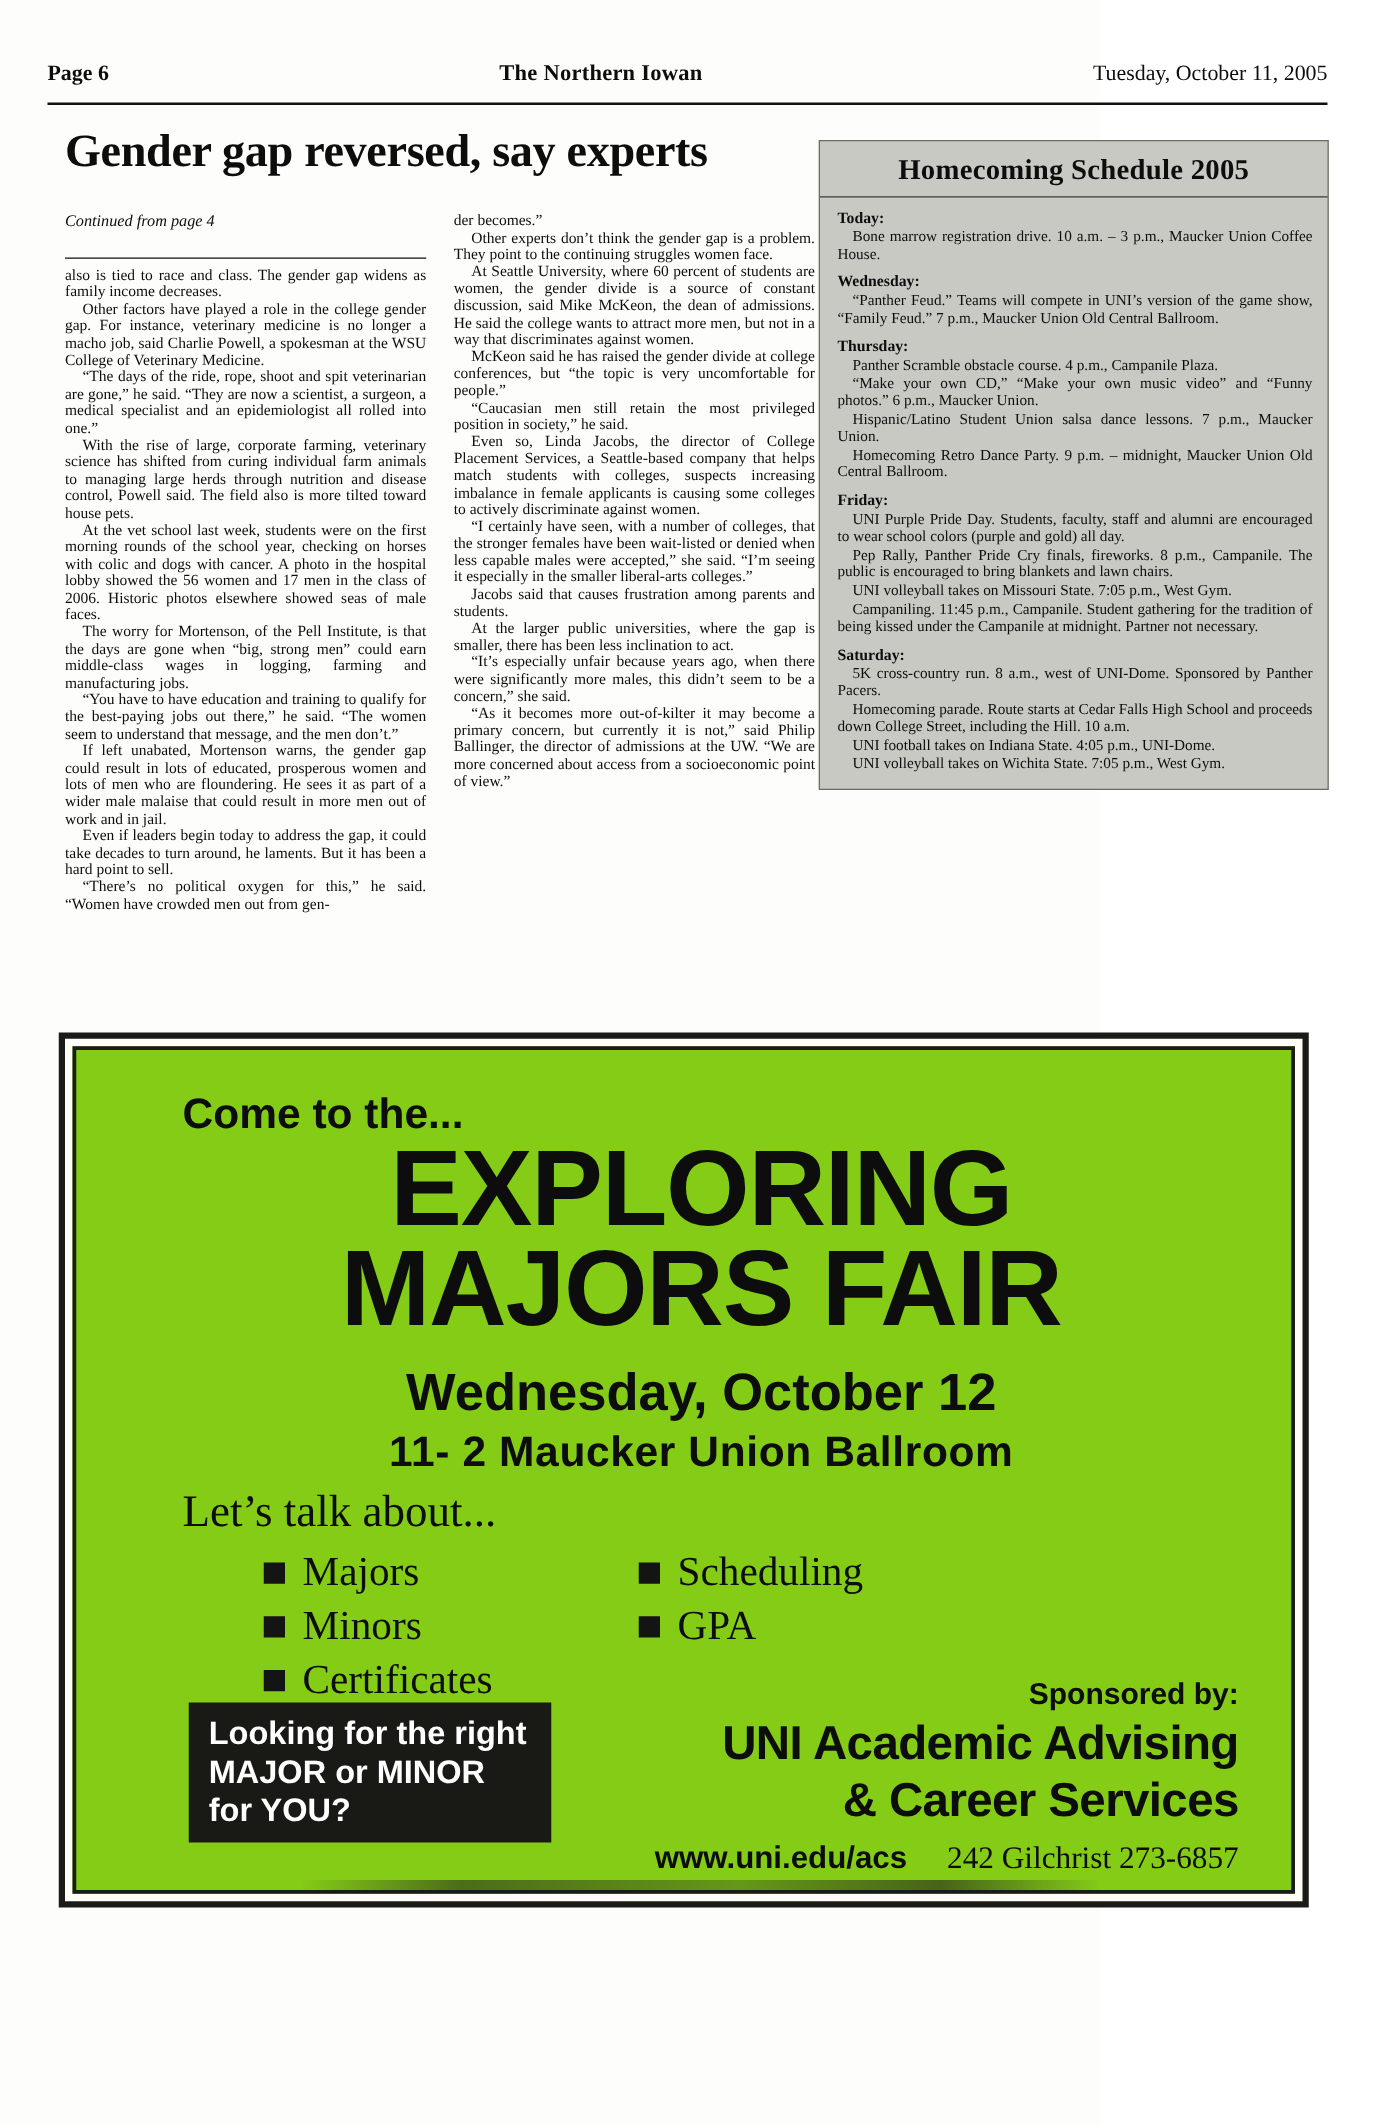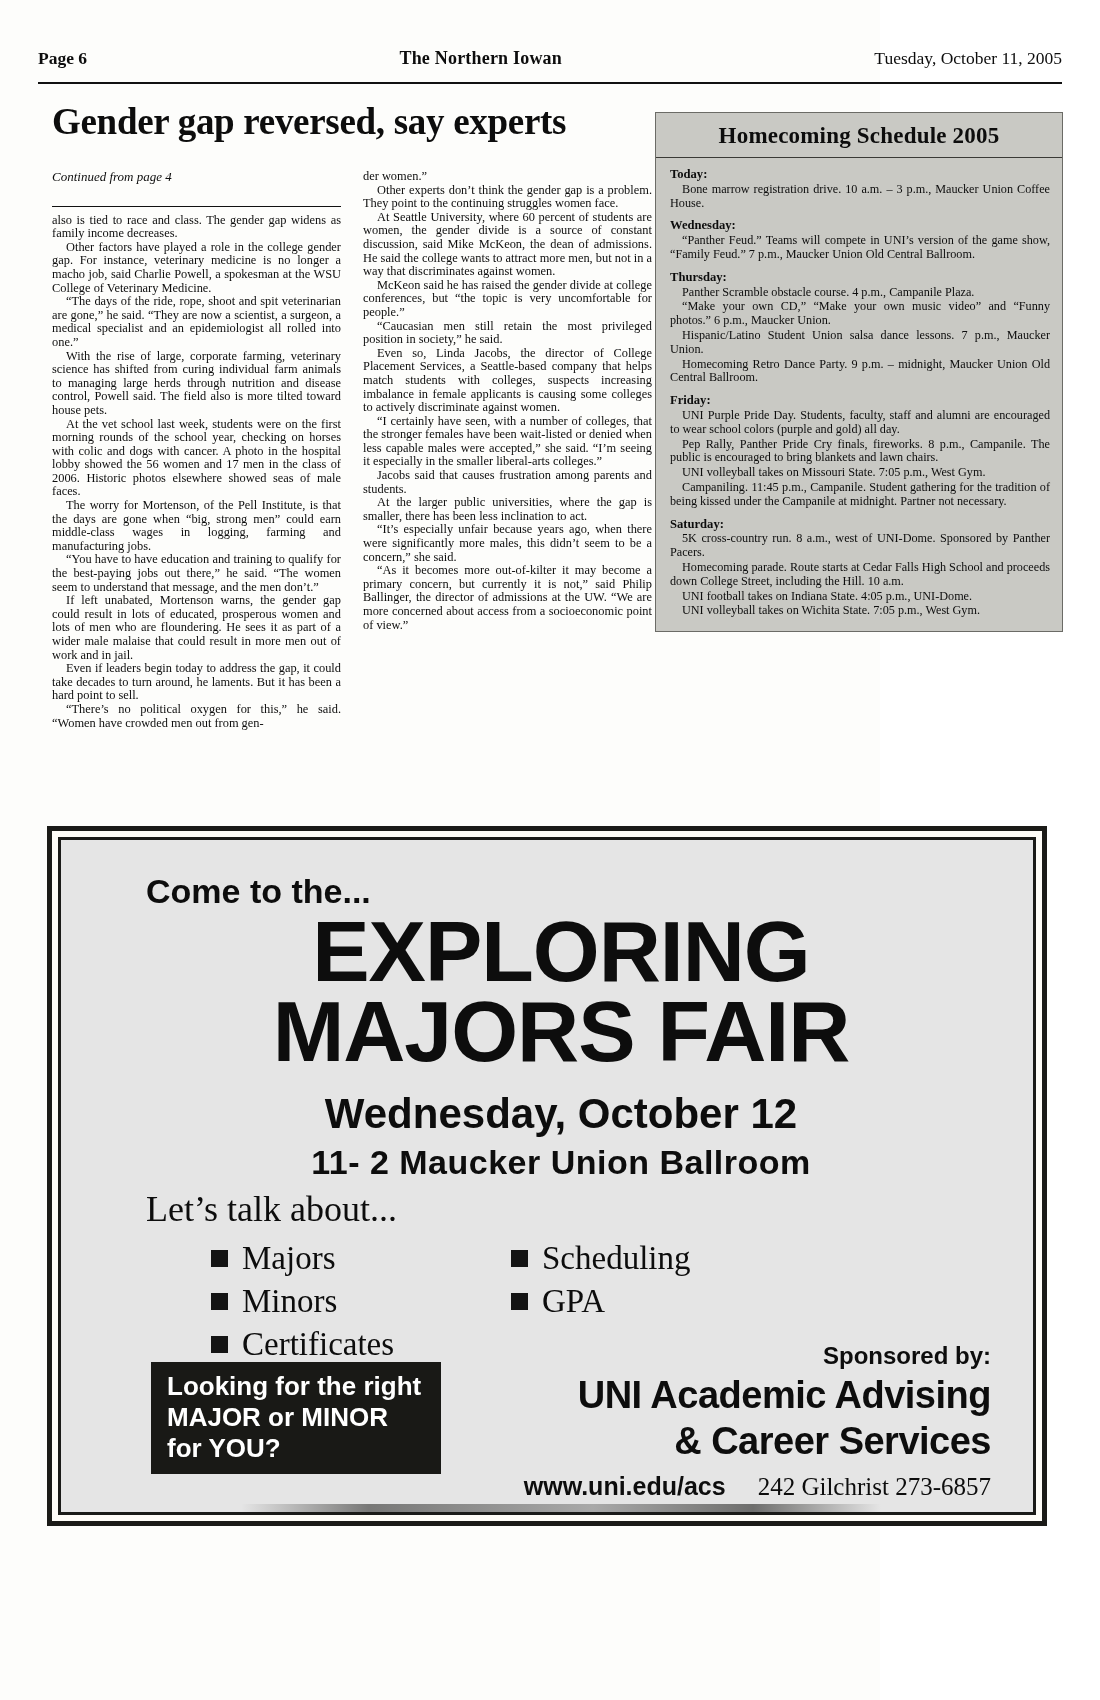--- a/index.html
+++ b/index.html
@@ -135,21 +135,21 @@
     background: #fffdf8;
     box-sizing: border-box;
     padding: 6px;
   }
   .ad-inner {
     width: 100%;
     height: 100%;
     border: 3px solid #1b1b18;
     box-sizing: border-box;
     position: relative;
-    background: #e5e5e5;
+    background: #84cc16;
     overflow: hidden;
     padding-left: 40px;
   }
   .ad-come {
     position: absolute;
     left: 85px; top: 32px;
     font-family: "Liberation Sans", sans-serif;
     font-weight: bold;
     font-size: 34px;
   }
@@ -283,21 +283,21 @@
       <p>“The days of the ride, rope, shoot and spit veterinarian are gone,” he said. “They are now a scientist, a surgeon, a medical specialist and an epidemiologist all rolled into one.”</p>
       <p>With the rise of large, corporate farming, veterinary science has shifted from curing individual farm animals to managing large herds through nutrition and disease control, Powell said. The field also is more tilted toward house pets.</p>
       <p>At the vet school last week, students were on the first morning rounds of the school year, checking on horses with colic and dogs with cancer. A photo in the hospital lobby showed the 56 women and 17 men in the class of 2006. Historic photos elsewhere showed seas of male faces.</p>
       <p>The worry for Mortenson, of the Pell Institute, is that the days are gone when “big, strong men” could earn middle-class wages in logging, farming and manufacturing jobs.</p>
       <p>“You have to have education and training to qualify for the best-paying jobs out there,” he said. “The women seem to understand that message, and the men don’t.”</p>
       <p>If left unabated, Mortenson warns, the gender gap could result in lots of educated, prosperous women and lots of men who are floundering. He sees it as part of a wider male malaise that could result in more men out of work and in jail.</p>
       <p>Even if leaders begin today to address the gap, it could take decades to turn around, he laments. But it has been a hard point to sell.</p>
       <p>“There’s no political oxygen for this,” he said. “Women have crowded men out from gen-</p>
     </div>
     <div class="col">
-      <p class="noindent">der women.”</p>
+      <p class="noindent">der becomes.”</p>
       <p>Other experts don’t think the gender gap is a problem. They point to the continuing struggles women face.</p>
       <p>At Seattle University, where 60 percent of students are women, the gender divide is a source of constant discussion, said Mike McKeon, the dean of admissions. He said the college wants to attract more men, but not in a way that discriminates against women.</p>
       <p>McKeon said he has raised the gender divide at college conferences, but “the topic is very uncomfortable for people.”</p>
       <p>“Caucasian men still retain the most privileged position in society,” he said.</p>
       <p>Even so, Linda Jacobs, the director of College Placement Services, a Seattle-based company that helps match students with colleges, suspects increasing imbalance in female applicants is causing some colleges to actively discriminate against women.</p>
       <p>“I certainly have seen, with a number of colleges, that the stronger females have been wait-listed or denied when less capable males were accepted,” she said. “I’m seeing it especially in the smaller liberal-arts colleges.”</p>
       <p>Jacobs said that causes frustration among parents and students.</p>
       <p>At the larger public universities, where the gap is smaller, there has been less inclination to act.</p>
       <p>“It’s especially unfair because years ago, when there were significantly more males, this didn’t seem to be a concern,” she said.</p>
       <p>“As it becomes more out-of-kilter it may become a primary concern, but currently it is not,” said Philip Ballinger, the director of admissions at the UW. “We are more concerned about access from a socioeconomic point of view.”</p>

